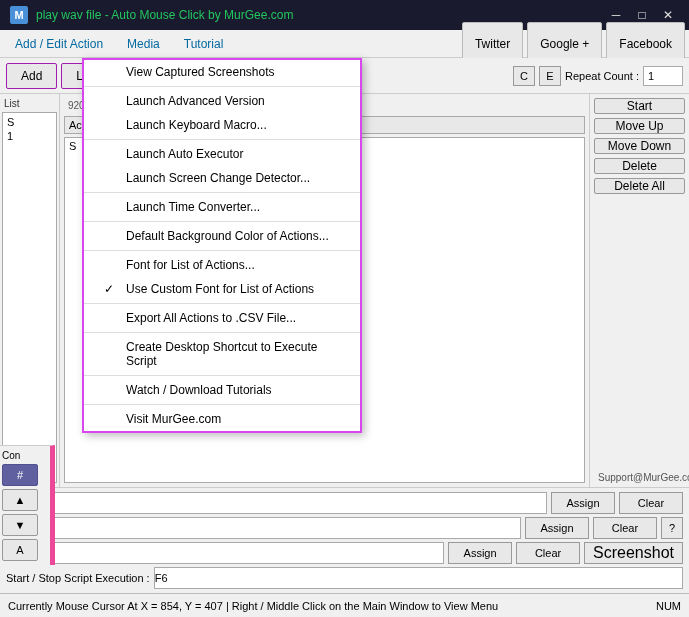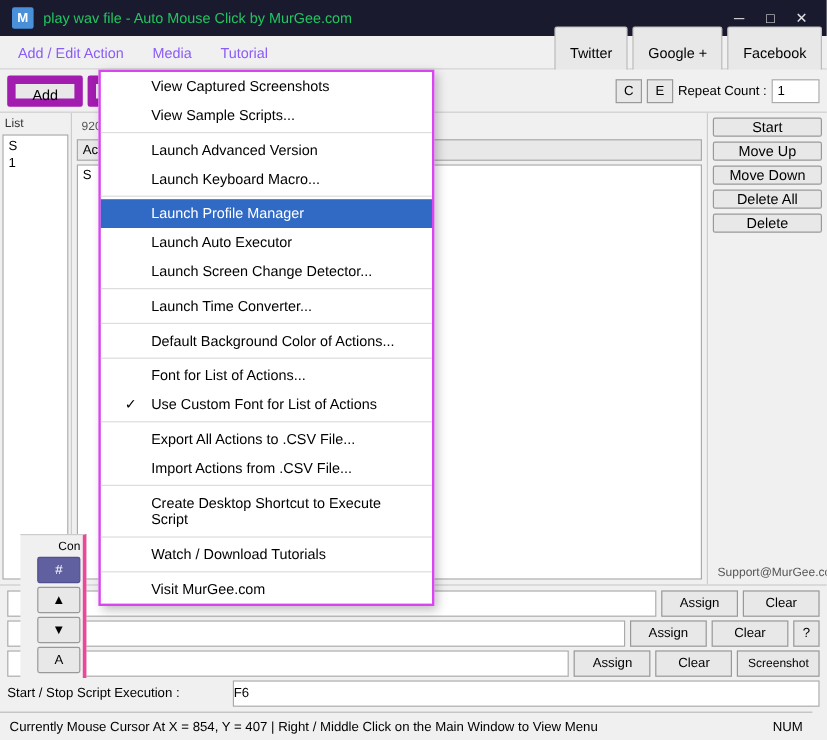--- a/index.html
+++ b/index.html
@@ -70,21 +70,21 @@
       align-items: center;
       padding: 0 4px;
       gap: 2px;
     }
     .menu-item {
       padding: 3px 10px;
       cursor: pointer;
       border: 1px solid transparent;
       border-radius: 2px;
       font-size: 12px;
-      color: #8b5cf6;
+      color: #0369a1;
     }
 
     .menu-bar-right {
       margin-left: auto;
       display: flex;
       gap: 4px;
     }
     .nav-btn {
       padding: 14px 12px;
       background: #e8e8e8;
@@ -103,21 +103,21 @@
       display: flex;
       align-items: center;
       justify-content: center;
       border-radius: 2px;
     }
 
     .action-btn {
       height: 26px;
       padding: 2px 14px;
       background: #e8e8e8;
-      border: 7px solid #a21caf;
+      border: 1px solid #a21caf;
       cursor: pointer;
       font-size: 12px;
       border-radius: 2px;
       white-space: nowrap;
     }
     .repeat-input {
       width: 40px;
       height: 20px;
       border: 1px solid #aaa;
       font-size: 11px;
@@ -180,21 +180,21 @@
       border: 1px solid #999;
       cursor: pointer;
       font-size: 11px;
     }
     .screenshot-btn {
       height: 22px;
       padding: 1px 8px;
       background: #e8e8e8;
       border: 1px solid #999;
       cursor: pointer;
-      font-size: 10px;
+      font-size: 16px;
     }
     .question-btn {
       width: 22px;
       height: 22px;
       background: #e8e8e8;
       border: 1px solid #999;
       cursor: pointer;
       font-size: 11px;
       display: flex;
       align-items: center;
@@ -210,38 +210,37 @@
       font-size: 11px;
       white-space: nowrap;
     }
     .start-stop-input {
       flex: 1;
       height: 22px;
       border: 1px solid #aaa;
       font-size: 11px;
       padding: 1px 0;
       background: white;
-      margin-left: 40px;
     }
 
     
     .status-bar {
       background: #f0f0f0;
       border-top: 1px solid #bbb;
       height: 24px;
       display: flex;
       align-items: center;
       padding: 0 8px;
       font-size: 11px;
       color: #000;
       justify-content: space-between;
       position: absolute;
       bottom: 0;
       left: 0;
-      right: 12px;
+      right: 0;
     }
 
     
     .dropdown-menu {
       position: absolute;
       top: 58px;
       left: 82px;
       width: 280px;
       background: white;
       border: 2px solid #d946ef;
@@ -444,22 +443,22 @@
           <span class="repeat-col">1</span>
           <span class="comment-col">ws\Media\Wind...</span>
         </div>
       </div>
     </div>
 
     <div class="right-buttons">
       <button class="r-btn">Start</button>
       <button class="r-btn">Move Up</button>
       <button class="r-btn">Move Down</button>
+      <button class="r-btn">Delete</button>
       <button class="r-btn">Delete All</button>
-      <button class="r-btn">Delete</button>
       <div class="support-text">Support@MurGee.com</div>
     </div>
   </div>
 
   <div class="bottom-controls">
 
     <div class="assign-row">
       <input class="assign-input" type="text" value="" style="">
       <button class="assign-btn">Assign</button>
       <button class="assign-btn">Clear</button>
@@ -477,54 +476,46 @@
       <button class="assign-btn">Assign</button>
       <button class="assign-btn">Clear</button>
       <button class="screenshot-btn">Screenshot</button>
     </div>
     <div class="start-stop-row">
       <span class="start-stop-label">Start / Stop Script Execution :</span>
       <input class="start-stop-input" type="text" value="F6" style="">
     </div>
   </div>
 
-  <div style="position:absolute; bottom:28px; left:0; width:55px; background:#f0f0f0; border-right:3px solid #ec4899; border-top:1px solid #ccc; padding:4px 2px; display:flex; flex-direction:column; align-items:flex-end; gap:3px;margin-left:17px;">
+  <div style="position:absolute; bottom:28px; left:0; width:55px; background:#f0f0f0; border-right:5px solid #ec4899; border-top:1px solid #ccc; padding:4px 2px; display:flex; flex-direction:column; align-items:flex-start; gap:3px;">
     <div style="font-size:10px;">Con</div>
     <div class="small-btn" style="background:#6060a0; color:white; border-color:#505090;">#</div>
     <div class="small-btn">▲</div>
     <div class="small-btn">▼</div>
     <div class="small-btn">A</div>
   </div>
 
 </div>
 
 <div class="dropdown-menu">
 
   <div class="dd-item">
     <span class="checkmark"></span>
     <span>View Captured Screenshots</span>
   </div>
-  <div class="dd-item">
-    <span class="checkmark"></span>
-    <span>View Sample Scripts...</span>
-  </div>
   <div class="dd-separator"></div>
   <div class="dd-item">
     <span class="checkmark"></span>
     <span>Launch Advanced Version</span>
   </div>
   <div class="dd-item">
     <span class="checkmark"></span>
     <span>Launch Keyboard Macro...</span>
   </div>
   <div class="dd-separator"></div>
-  <div class="dd-item highlighted">
-    <span class="checkmark"></span>
-    <span>Launch Profile Manager</span>
-  </div>
   <div class="dd-item">
     <span class="checkmark"></span>
     <span>Launch Auto Executor</span>
   </div>
   <div class="dd-item">
     <span class="checkmark"></span>
     <span>Launch Screen Change Detector...</span>
   </div>
   <div class="dd-separator"></div>
   <div class="dd-item">
@@ -542,24 +533,20 @@
     <span>Font for List of Actions...</span>
   </div>
   <div class="dd-item">
     <span class="checkmark">✓</span>
     <span>Use Custom Font for List of Actions</span>
   </div>
   <div class="dd-separator"></div>
   <div class="dd-item">
     <span class="checkmark"></span>
     <span>Export All Actions to .CSV File...</span>
-  </div>
-  <div class="dd-item">
-    <span class="checkmark"></span>
-    <span>Import Actions from .CSV File...</span>
   </div>
   <div class="dd-separator"></div>
   <div class="dd-item">
     <span class="checkmark"></span>
     <span>Create Desktop Shortcut to Execute Script</span>
   </div>
   <div class="dd-separator"></div>
   <div class="dd-item">
     <span class="checkmark"></span>
     <span>Watch / Download Tutorials</span>

